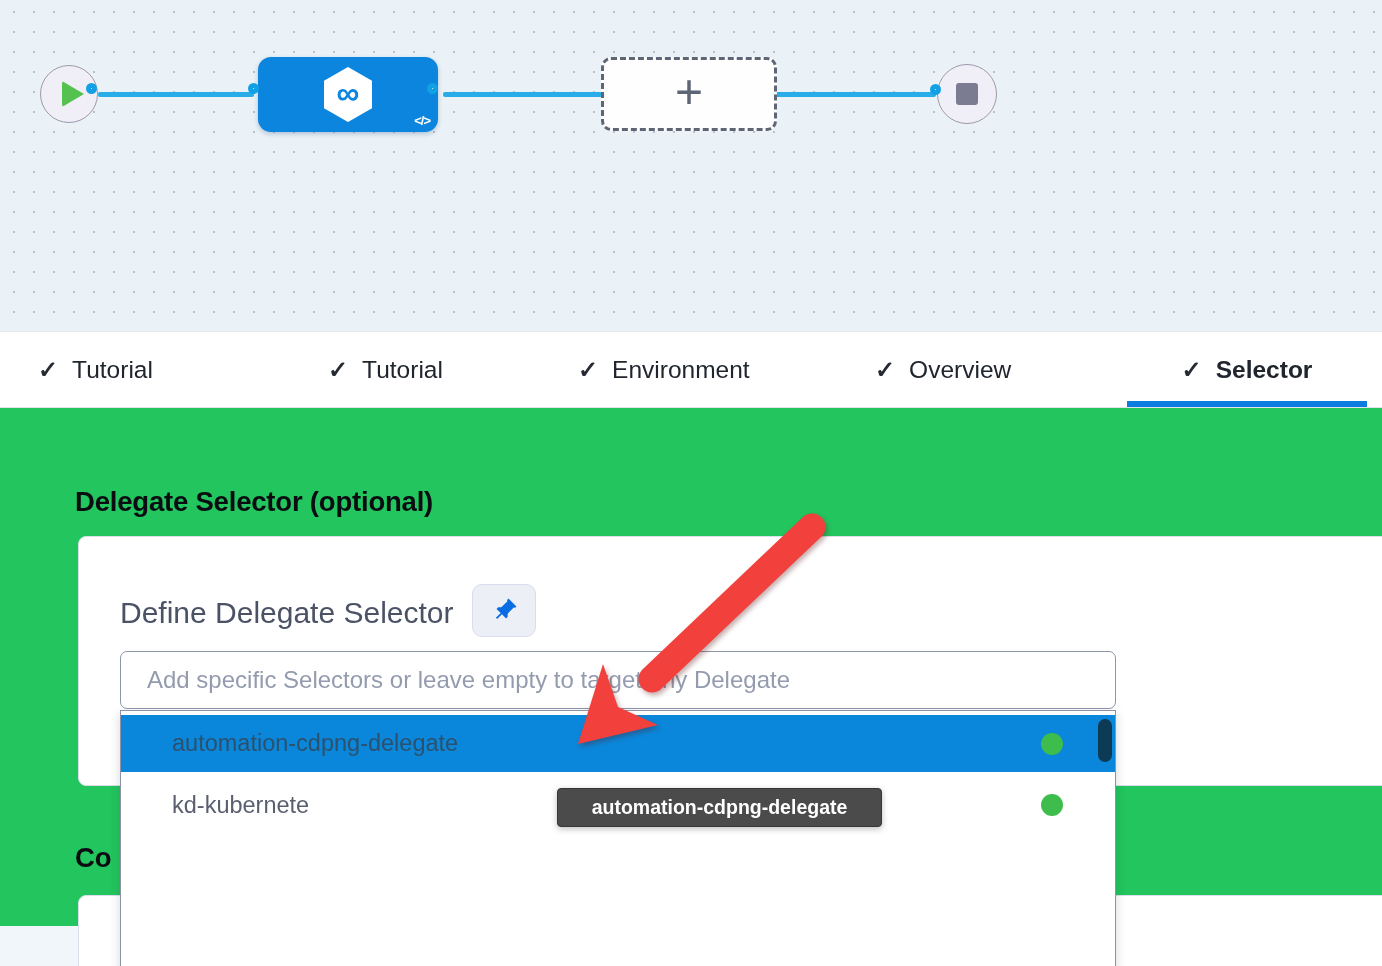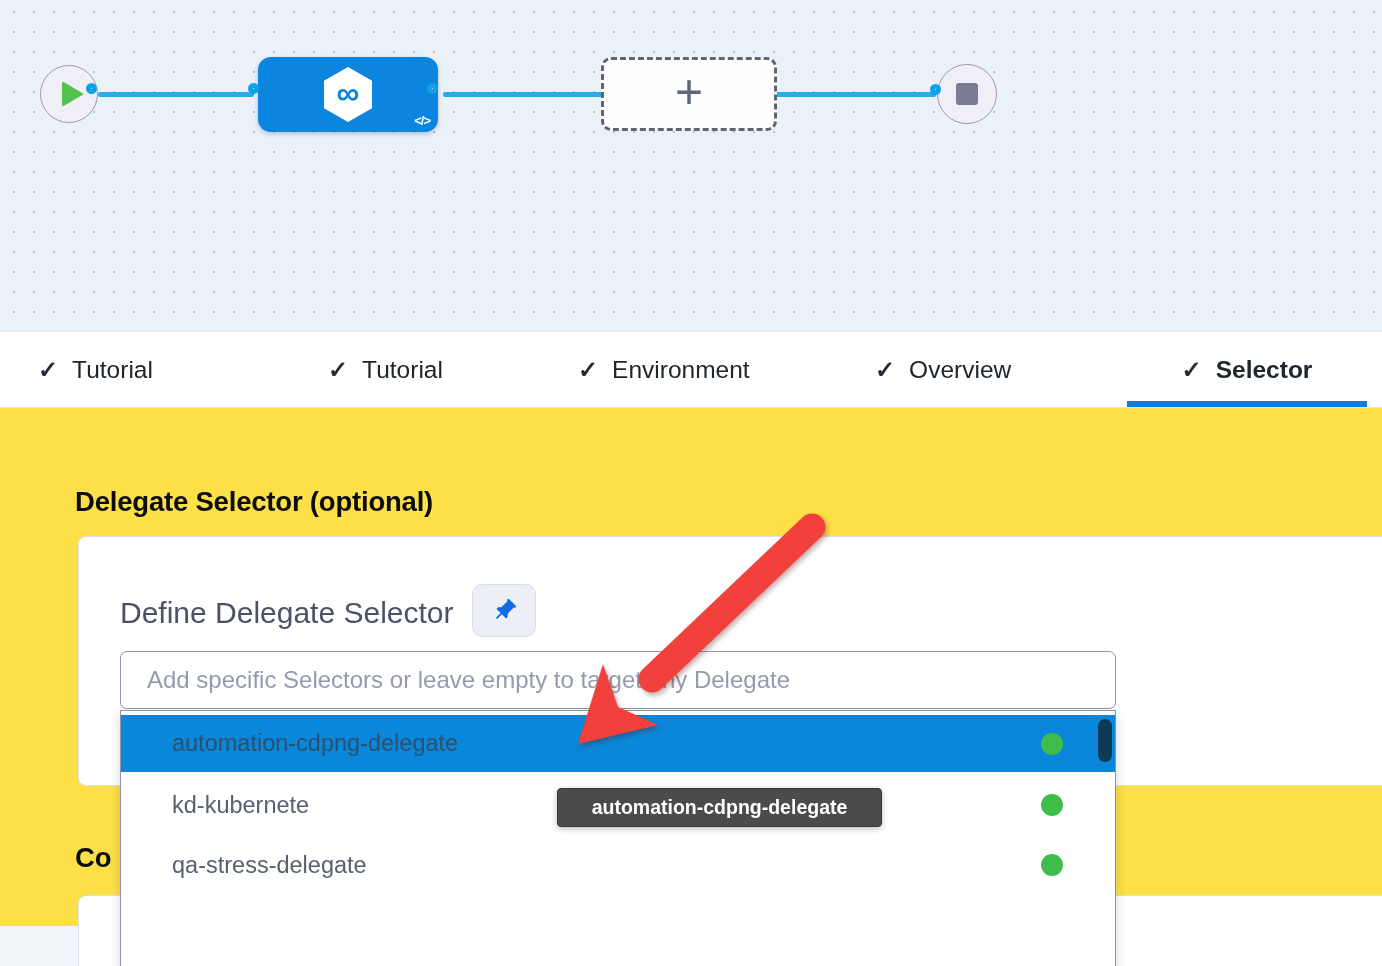--- a/index.html
+++ b/index.html
@@ -45,21 +45,21 @@
   .tabbar { position:absolute; left:0; top:331px; width:1382px; height:77px; background:#fff;
     border-top:1px solid #e3e8ed; border-bottom:1px solid #e0e4ea; }
   .tab { position:absolute; top:0; height:100%; display:flex; align-items:center; gap:14px;
     font-size:24.5px; color:#20252e; font-weight:500; cursor:pointer; }
   .tab .chk { font-size:24px; font-weight:600; color:#252a33; }
   .tab.t1 { left:38px; }  .tab.t2 { left:328px; } .tab.t3 { left:578px; } .tab.t4 { left:875px; }
   .tab.t5 { left:1127px; width:240px; justify-content:center; font-weight:700; }
   .tab-underline { position:absolute; left:1127px; bottom:0; width:240px; height:6px; background:#0b7de0; }
 
   
-  .content { position:absolute; left:0; top:408px; width:1382px; height:518px; background:#fde047; }
+  .content { position:absolute; left:0; top:408px; width:1382px; height:518px; background:#22c55e; }
   .sec-title { position:absolute; font-size:27.5px; font-weight:bold; color:#0a0c11; letter-spacing:-.2px; }
   .title1 { left:75px; top:78px; }          
   .title2 { left:75px; top:434px; z-index:5; } 
   .card { position:absolute; left:78px; right:-24px; background:#fff; border:1px solid #dcdfe9; border-radius:8px; }
   .card1 { top:128px; height:250px; }       
   .card2 { top:487px; height:130px; z-index:1; } 
   .define-label { position:absolute; left:120px; top:188px; font-size:30px; color:#4c5266; }
   .pin-btn { position:absolute; left:472px; top:176px; width:64px; height:53px; background:#edeff7;
     border:1px solid #d9dcec; border-radius:10px; display:flex; align-items:center; justify-content:center; cursor:pointer; }
   .pin-btn svg { transform:rotate(45deg); }
@@ -168,24 +168,20 @@
   <div class="dropdown">
     <div class="dd-spacer"></div>
     <div class="dd-row hl">
       <span>automation-cdpng-delegate</span>
       <span class="dot"></span>
     </div>
     <div class="dd-row">
       <span>kd-kubernete</span>
       <span class="dot"></span>
     </div>
-    <div class="dd-row">
-      <span>qa-stress-delegate</span>
-      <span class="dot"></span>
-    </div>
     <div class="dd-scroll"></div>
   </div>
 
   <div class="tooltip">automation-cdpng-delegate</div>
 </div>
 
 <svg class="arrow-svg" width="1382" height="966" viewBox="0 0 1382 966">
   <line x1="812" y1="527" x2="652" y2="679" stroke="#f2403c" stroke-width="27" stroke-linecap="round"></line>
   <polygon points="578,744 603,664 618,707 658,725" fill="#f2403c"></polygon>
 </svg>

